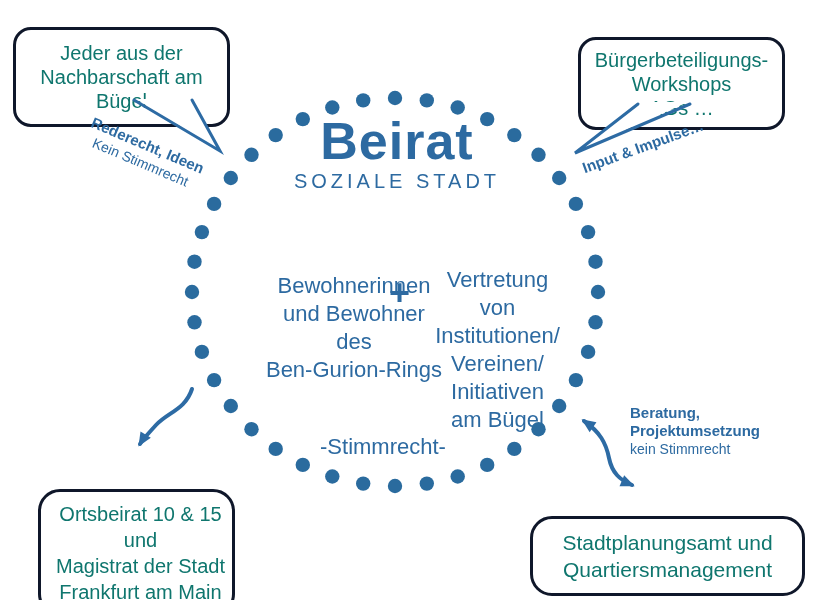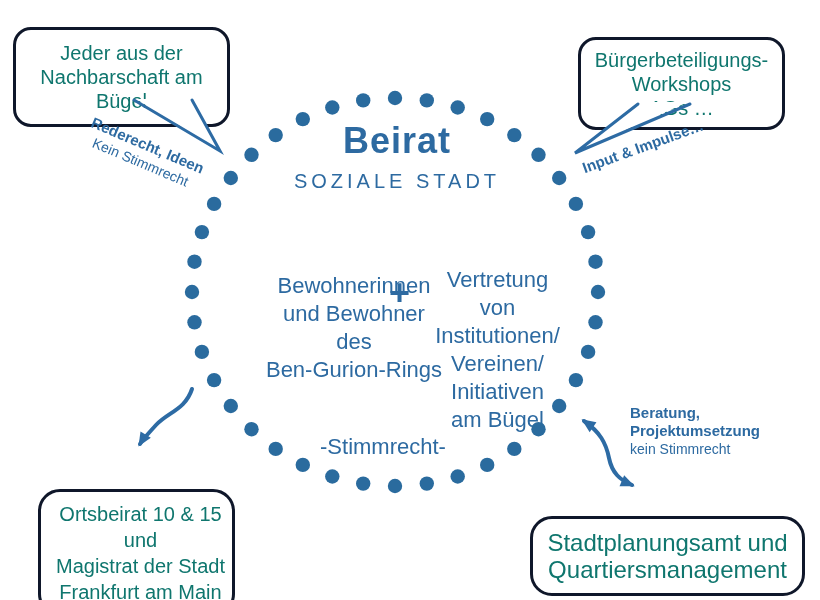--- a/index.html
+++ b/index.html
@@ -12,21 +12,21 @@
   .bold{font-weight:bold;}
   .bubble{
     position:absolute;box-sizing:border-box;background:#fff;
     border:3px solid #0f172a;border-radius:18px;
     text-align:center;color:#0f766e;
     display:flex;align-items:center;justify-content:center;margin-top:24px;
   }
   .bubble-text{font-size:20px;line-height:24px;white-space:pre-line;}
   .box-text{font-size:20px;line-height:26px;white-space:pre-line;}
   .title-wrap{left:235px;top:118px;width:324px;text-align:center;}
-  .title-main{font-size:36px;font-weight:bold;letter-spacing:1px;line-height:46px;}
+  .title-main{font-size:52px;font-weight:bold;letter-spacing:1px;line-height:46px;}
   .title-sub1{font-size:20px;letter-spacing:4px;margin-top:5px;line-height:24px;}
   .title-sub2{font-size:23px;letter-spacing:-0.5px;margin-top:3px;line-height:26px;}
   .col{font-size:22px;line-height:28px;text-align:center;white-space:pre-line;}
   .plus{font-size:36px;font-weight:bold;line-height:30px;}
   .voting{font-size:22px;text-align:center;}
   .side-label{font-size:15px;line-height:18px;}
   .side-label .reg{font-weight:normal;font-size:14px;}
   svg.overlay{position:absolute;left:0;top:0;pointer-events:none;}
 </style>
 </head>
@@ -65,21 +65,21 @@
   </div>
 
   <div class="bubble" style="left:38px;top:465px;width:197px;height:127px;border-radius:22px;padding-left:8px;">
     <div class="box-text">Ortsbeirat 10 &amp; 15
 und
 Magistrat der Stadt
 Frankfurt am Main</div>
   </div>
 
   <div class="bubble" style="left:530px;top:492px;width:275px;height:80px;border-radius:22px;">
-    <div class="box-text" style="line-height:27px;font-size:24px;">Stadtplanungsamt und
+    <div class="box-text" style="line-height:27px;font-size:21px;">Stadtplanungsamt und
 Quartiersmanagement</div>
   </div>
 
   <div class="abs side-label" style="left:82px;top:108px;width:150px;text-align:center;transform:rotate(23deg);transform-origin:left top;">
     <div class="bold">Rederecht, Ideen</div>
     <div class="reg">Kein Stimmrecht</div>
   </div>
 
   <div class="abs side-label bold" style="left:580px;top:160px;width:145px;transform:rotate(-20deg);transform-origin:left top;">Input &amp; Impulse…</div>
 

